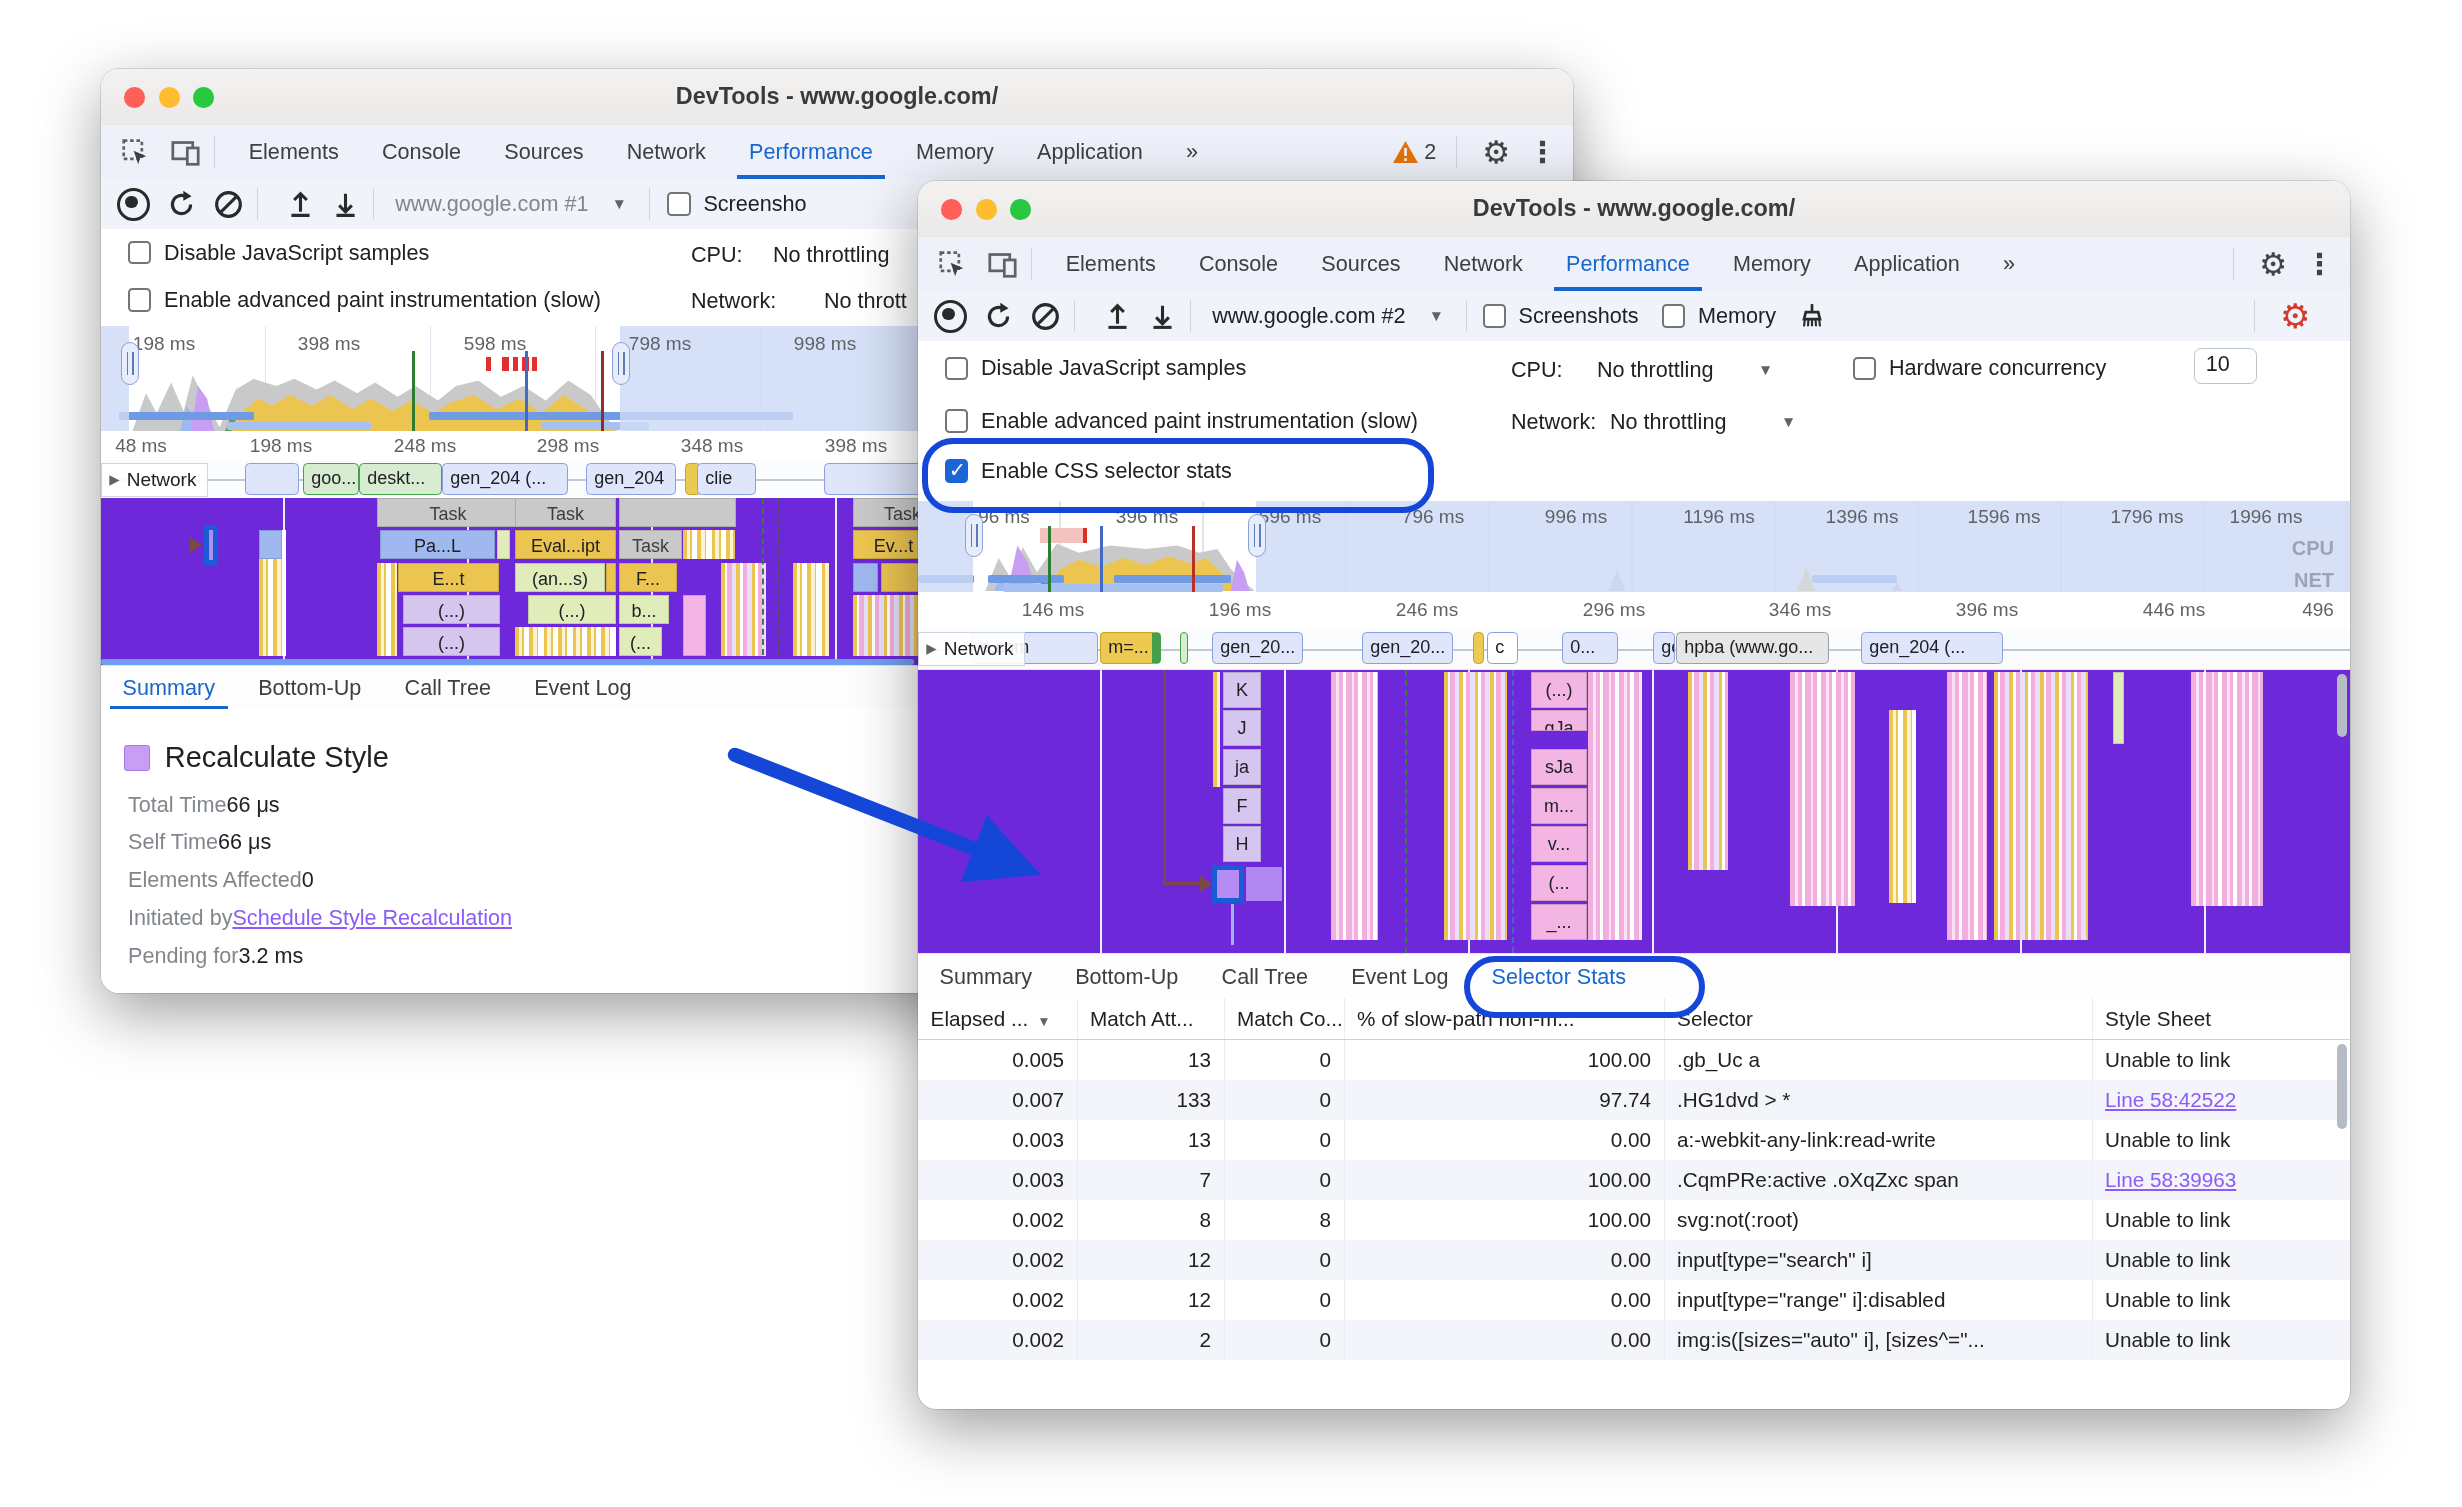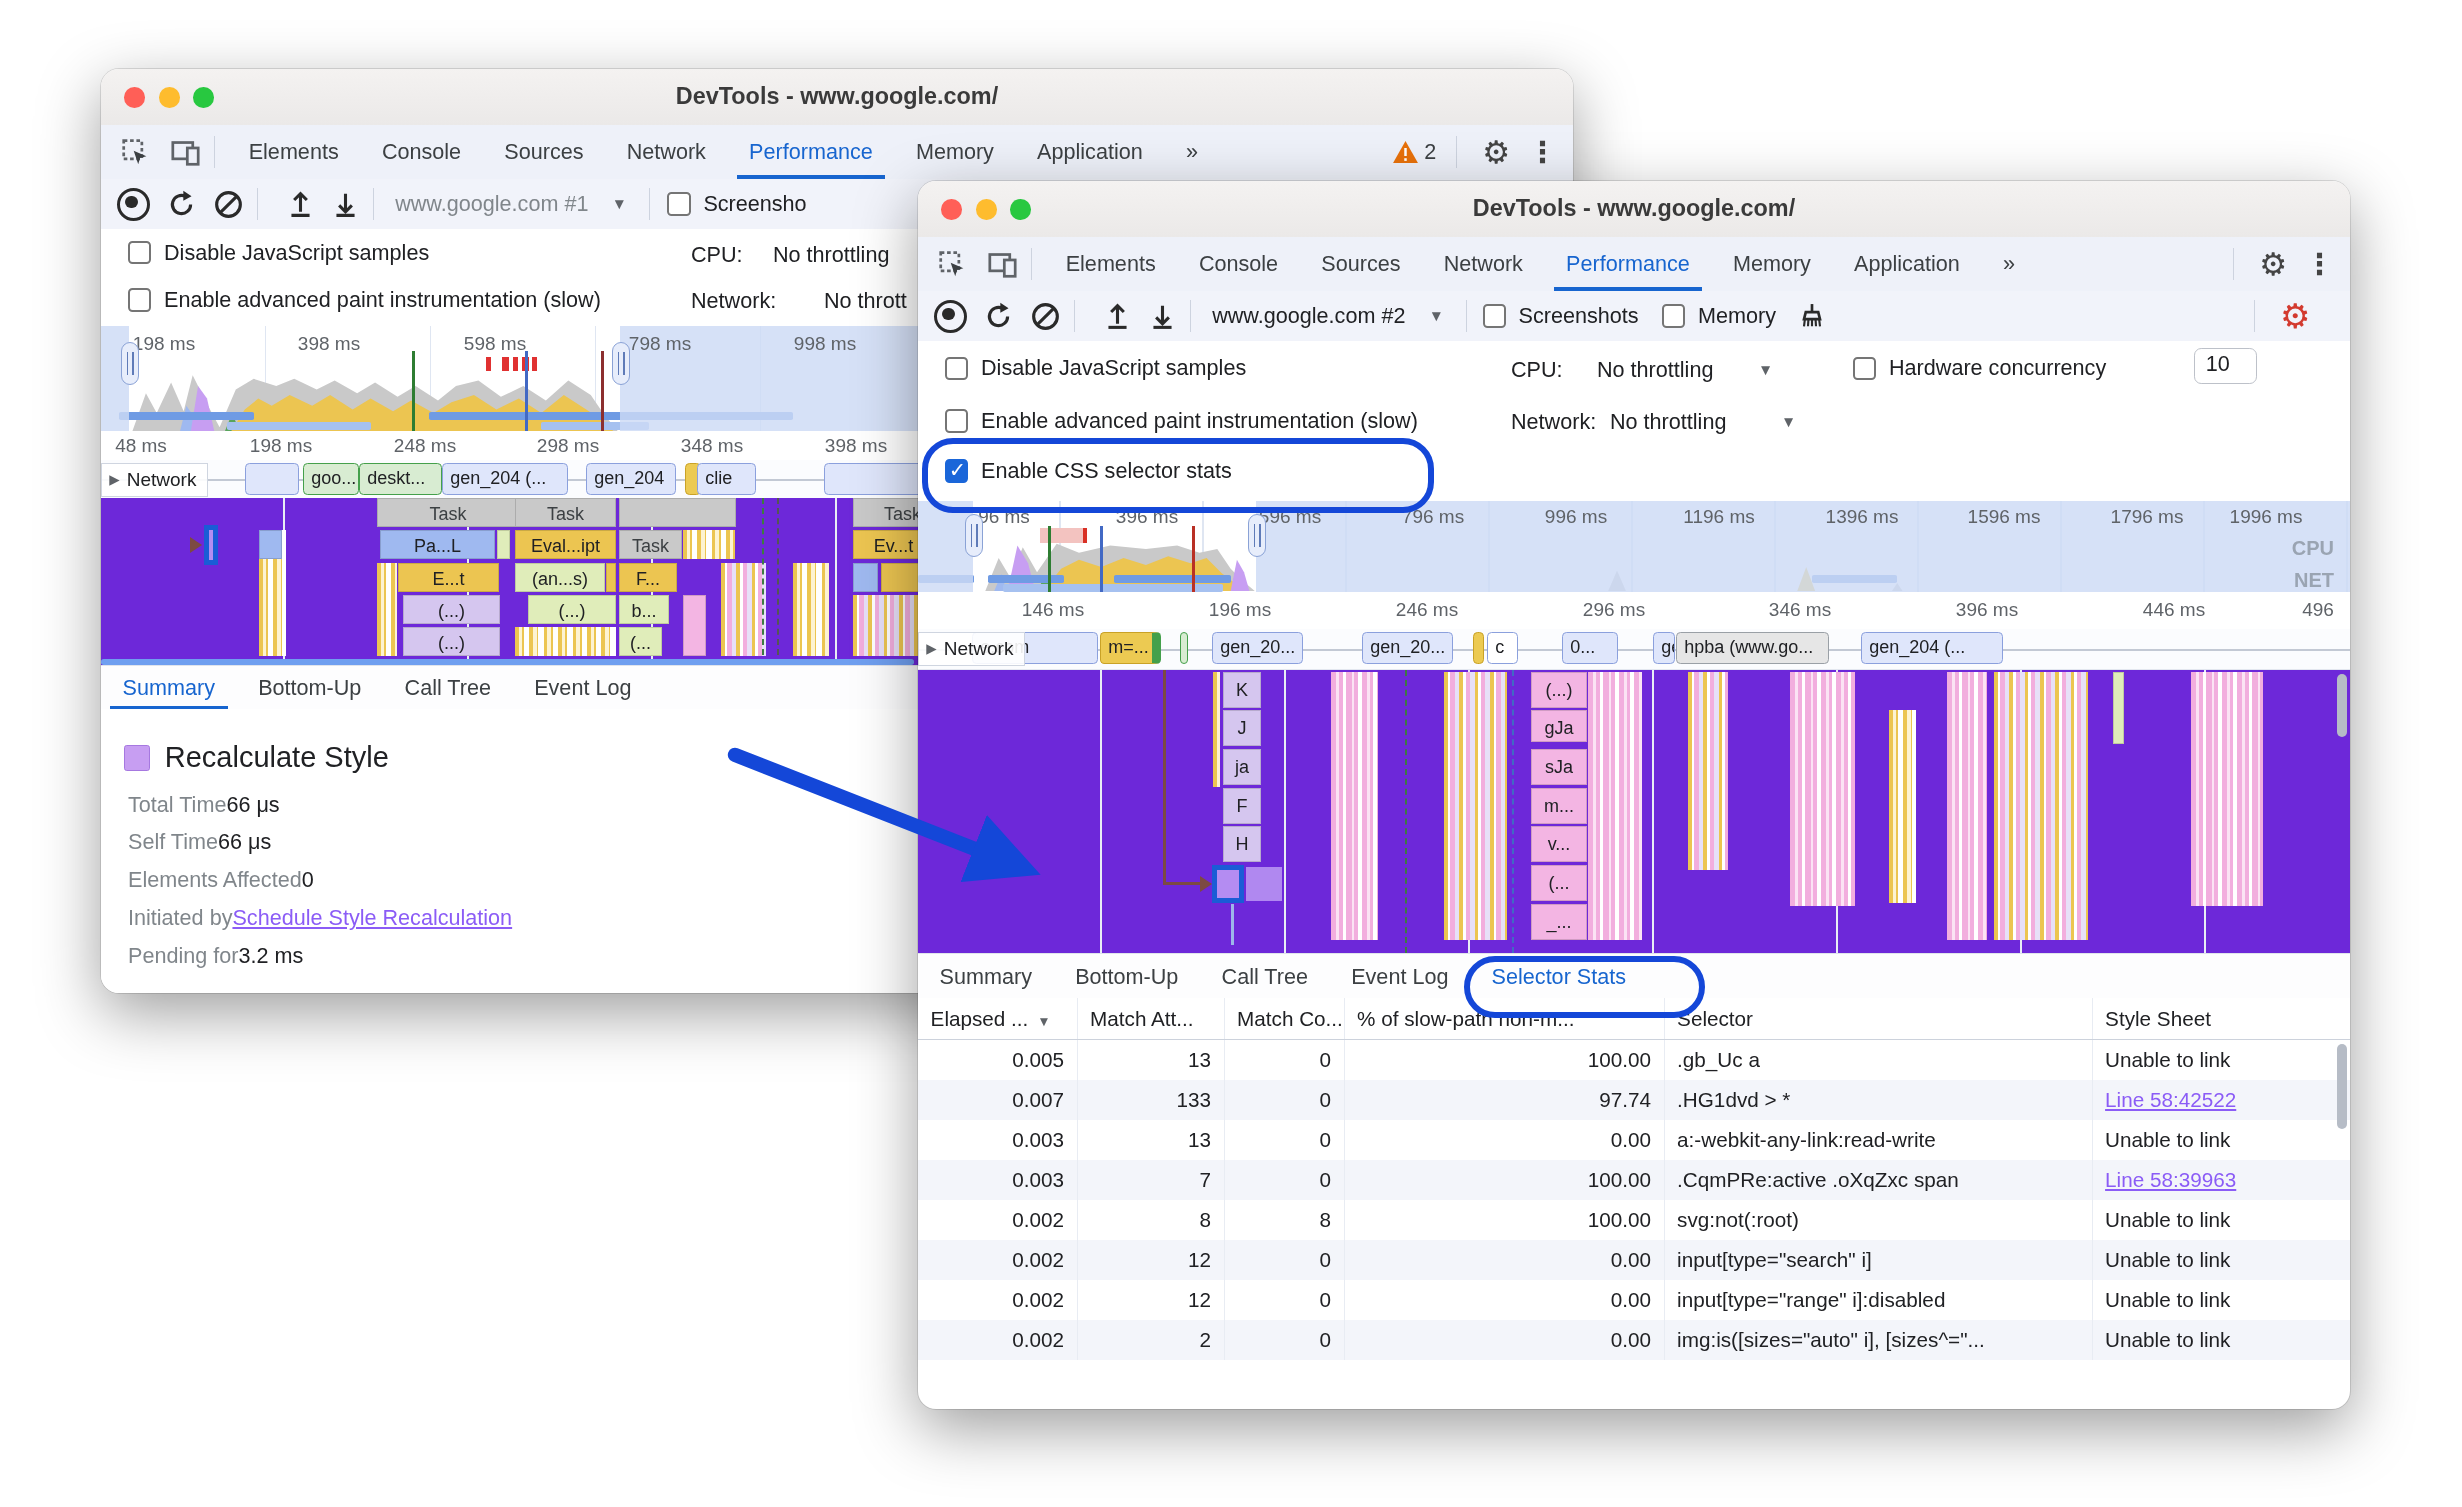--- a/index.html
+++ b/index.html
@@ -566,21 +566,21 @@
       <div class="maroon" style="left:245px;top:212px;width:40px;height:2.7px;"></div>
       <div class="mtri" style="left:282px;top:206px;"></div>
       <div class="selbox" style="left:294px;top:195px;width:32px;height:38px;"></div>
       <div class="fb pur" style="left:328px;top:197px;width:36px;height:34px;"></div>
       <div class="abs" style="left:313px;top:234px;width:2.7px;height:41px;background:#9db6ea;"></div>
 
       <div class="dashv" style="left:487px;border-color:#3d7a42;"></div>
       <div class="dashv" style="left:594px;border-color:#4269c4;"></div>
 
       <div class="fb pnk" style="left:613px;top:1.8px;width:56px;height:36px;line-height:34px;">(...)</div>
-      <div class="fb pnk" style="left:613px;top:40px;width:56px;height:32px;line-height:34px;">gJa</div>
+      <div class="fb pnk" style="left:613px;top:40px;width:56px;height:21px;line-height:34px;">gJa</div>
       <div class="fb pnk" style="left:613px;top:79px;width:56px;height:36px;line-height:34px;">sJa</div>
       <div class="fb pnk" style="left:613px;top:118px;width:56px;height:36px;line-height:34px;">m...</div>
       <div class="fb pnk" style="left:613px;top:156px;width:56px;height:36px;line-height:34px;">v...</div>
       <div class="fb pnk" style="left:613px;top:195px;width:56px;height:36px;line-height:34px;">(...</div>
       <div class="fb pnk" style="left:613px;top:234px;width:56px;height:36px;line-height:34px;">_...</div>
 
       <div class="stripes str-pink" style="left:413px;top:1.8px;width:47px;height:268px;"></div>
       <div class="stripes str-mix" style="left:526px;top:1.8px;width:63px;height:268px;"></div>
       <div class="stripes str-pink" style="left:670px;top:1.8px;width:54px;height:268px;"></div>
       <div class="stripes str-mix" style="left:770px;top:1.8px;width:40px;height:198px;"></div>

